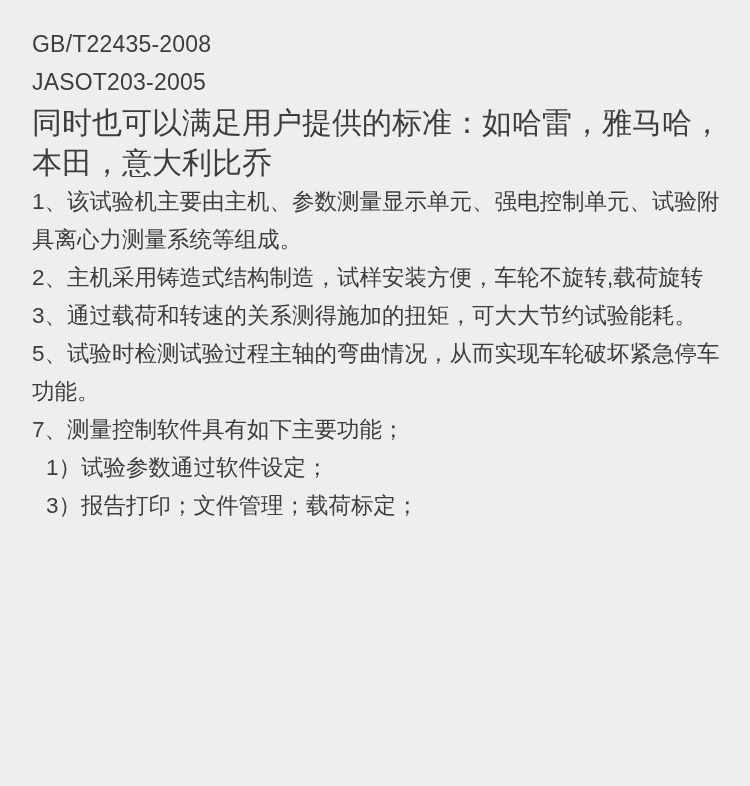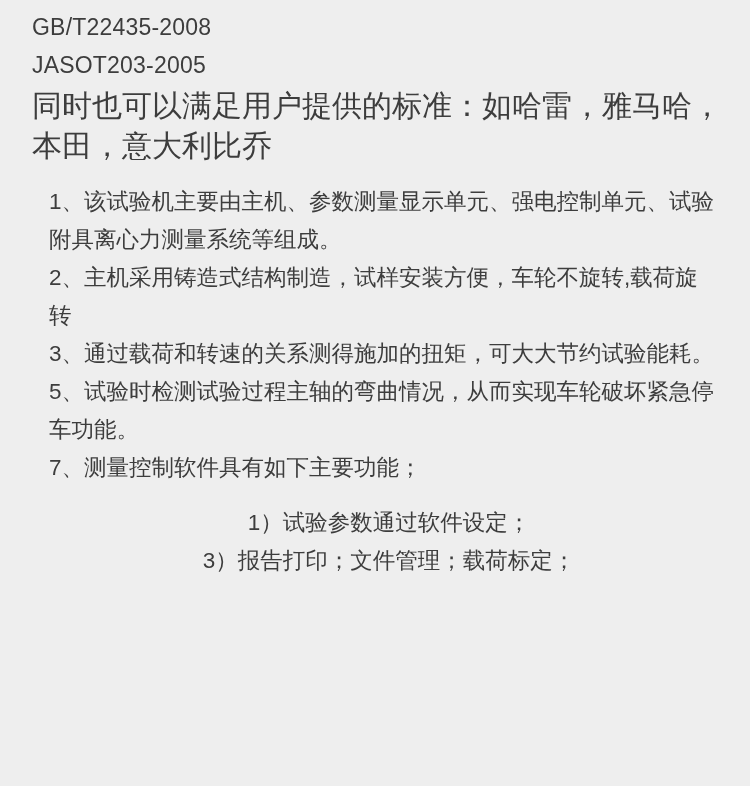--- a/index.html
+++ b/index.html
@@ -11,21 +11,21 @@
     height: 786px;
     background: #eeeeee;
     font-family: "Liberation Sans", "DejaVu Sans", sans-serif;
     color: #3b3b3b;
     overflow: hidden;
   }
   .page {
     width: 750px;
     height: 786px;
     box-sizing: border-box;
-    padding: 8px 18px 0 32px;
+    padding: 25px 18px 0 32px;
     background: #eeeeee;
   }
   .std-line {
     font-size: 23px;
     line-height: 38px;
     color: #3d3d3d;
     letter-spacing: 0.2px;
     white-space: nowrap;
   }
   .para {
@@ -38,34 +38,33 @@
     margin-top: 2px;
   }
   .section-title {
     font-size: 24px;
     font-weight: bold;
     color: #2f2f2f;
     margin: 22px 0 6px 0;
     line-height: 34px;
   }
   .list {
-    margin: 17px;
+    margin: 0;
     padding: 0;
     list-style: none;
   }
   .list-item {
     font-size: 22.5px;
     line-height: 38px;
     color: #3d3d3d;
     margin: 0;
     padding: 0;
   }
   .list-item.indent {
     padding-left: 14px;
-    text-align: center;
   }
 </style>
 </head>
 <body>
 
 <div class="page">
 
   <div class="std-line">GB/T22435-2008</div>
   <div class="std-line">JASOT203-2005</div>
 

